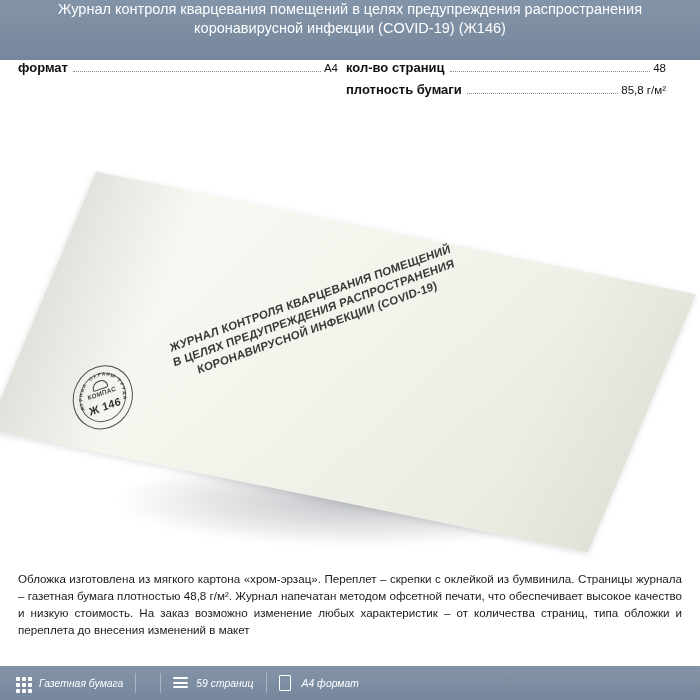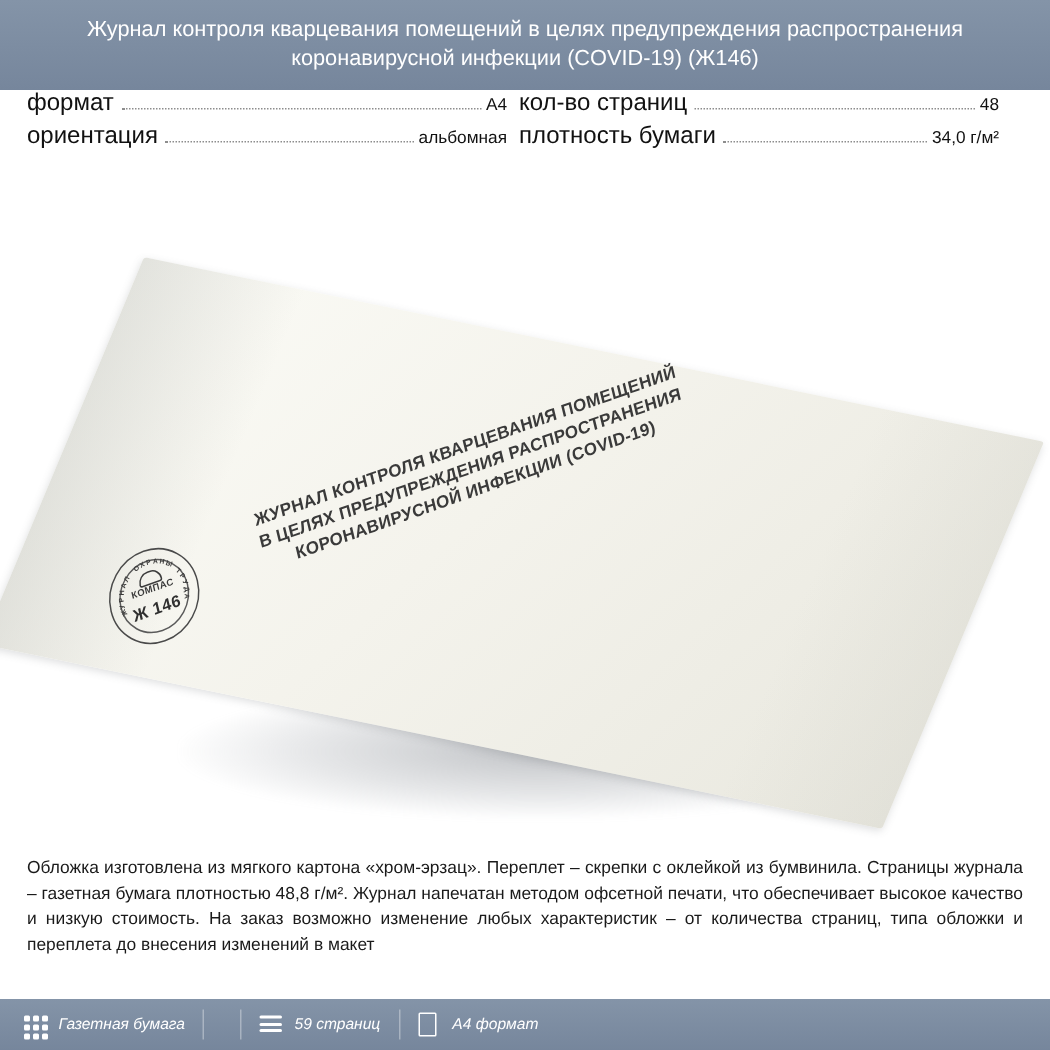--- a/index.html
+++ b/index.html
@@ -24,21 +24,21 @@
   .header {
     position: absolute;
     left: 0;
     top: 0;
     width: 700px;
     height: 60px;
     background: #7b8aa0;
     background: linear-gradient(180deg, #8494a8 0%, #76869c 100%);
     box-sizing: border-box;
     display: flex;
-    align-items: center;
+    align-items: flex-start;
     justify-content: center;
   }
   .header-title {
     color: #ffffff;
     font-size: 14.5px;
     line-height: 19px;
     text-align: center;
     width: 640px;
     font-family: "Liberation Sans", sans-serif;
   }
@@ -60,22 +60,22 @@
   .spec-col.right { left: 346px; }
   .spec-row {
     display: flex;
     align-items: baseline;
     font-size: 11.5px;
     color: #1a1a1a;
     height: 22px;
     white-space: nowrap;
   }
   .spec-label {
-    font-weight: normal;
-    font-size: 16px;
+    font-weight: bold;
+    font-size: 13px;
     color: #111111;
   }
   .spec-dots {
     flex: 1 1 auto;
     border-bottom: 1px dotted #8d8d8d;
     margin: 0 3px 3px 5px;
     height: 8px;
   }
   .spec-value {
     font-size: 11.5px;
@@ -329,36 +329,31 @@
     <div class="header-title">Журнал контроля кварцевания помещений в целях предупреждения распространения коронавирусной инфекции (COVID-19) (Ж146)</div>
   </div>
 
   <div class="specs">
     <div class="spec-col left">
       <div class="spec-row">
         <span class="spec-label">формат</span>
         <span class="spec-dots"></span>
         <span class="spec-value">A4</span>
       </div>
-      <div class="spec-row">
-        <span class="spec-label">ориентация</span>
-        <span class="spec-dots"></span>
-        <span class="spec-value">альбомная</span>
-      </div>
     </div>
     <div class="spec-col right">
       <div class="spec-row">
         <span class="spec-label">кол-во страниц</span>
         <span class="spec-dots"></span>
         <span class="spec-value">48</span>
       </div>
       <div class="spec-row">
         <span class="spec-label">плотность бумаги</span>
         <span class="spec-dots"></span>
-        <span class="spec-value">34,0 г/м²</span>
+        <span class="spec-value">85,8 г/м²</span>
       </div>
     </div>
   </div>
 
   <div class="visual">
     <div class="book-wrap">
       <div class="shadow"></div>
 
       <div class="pages">
         <div class="pages-edge"></div>

